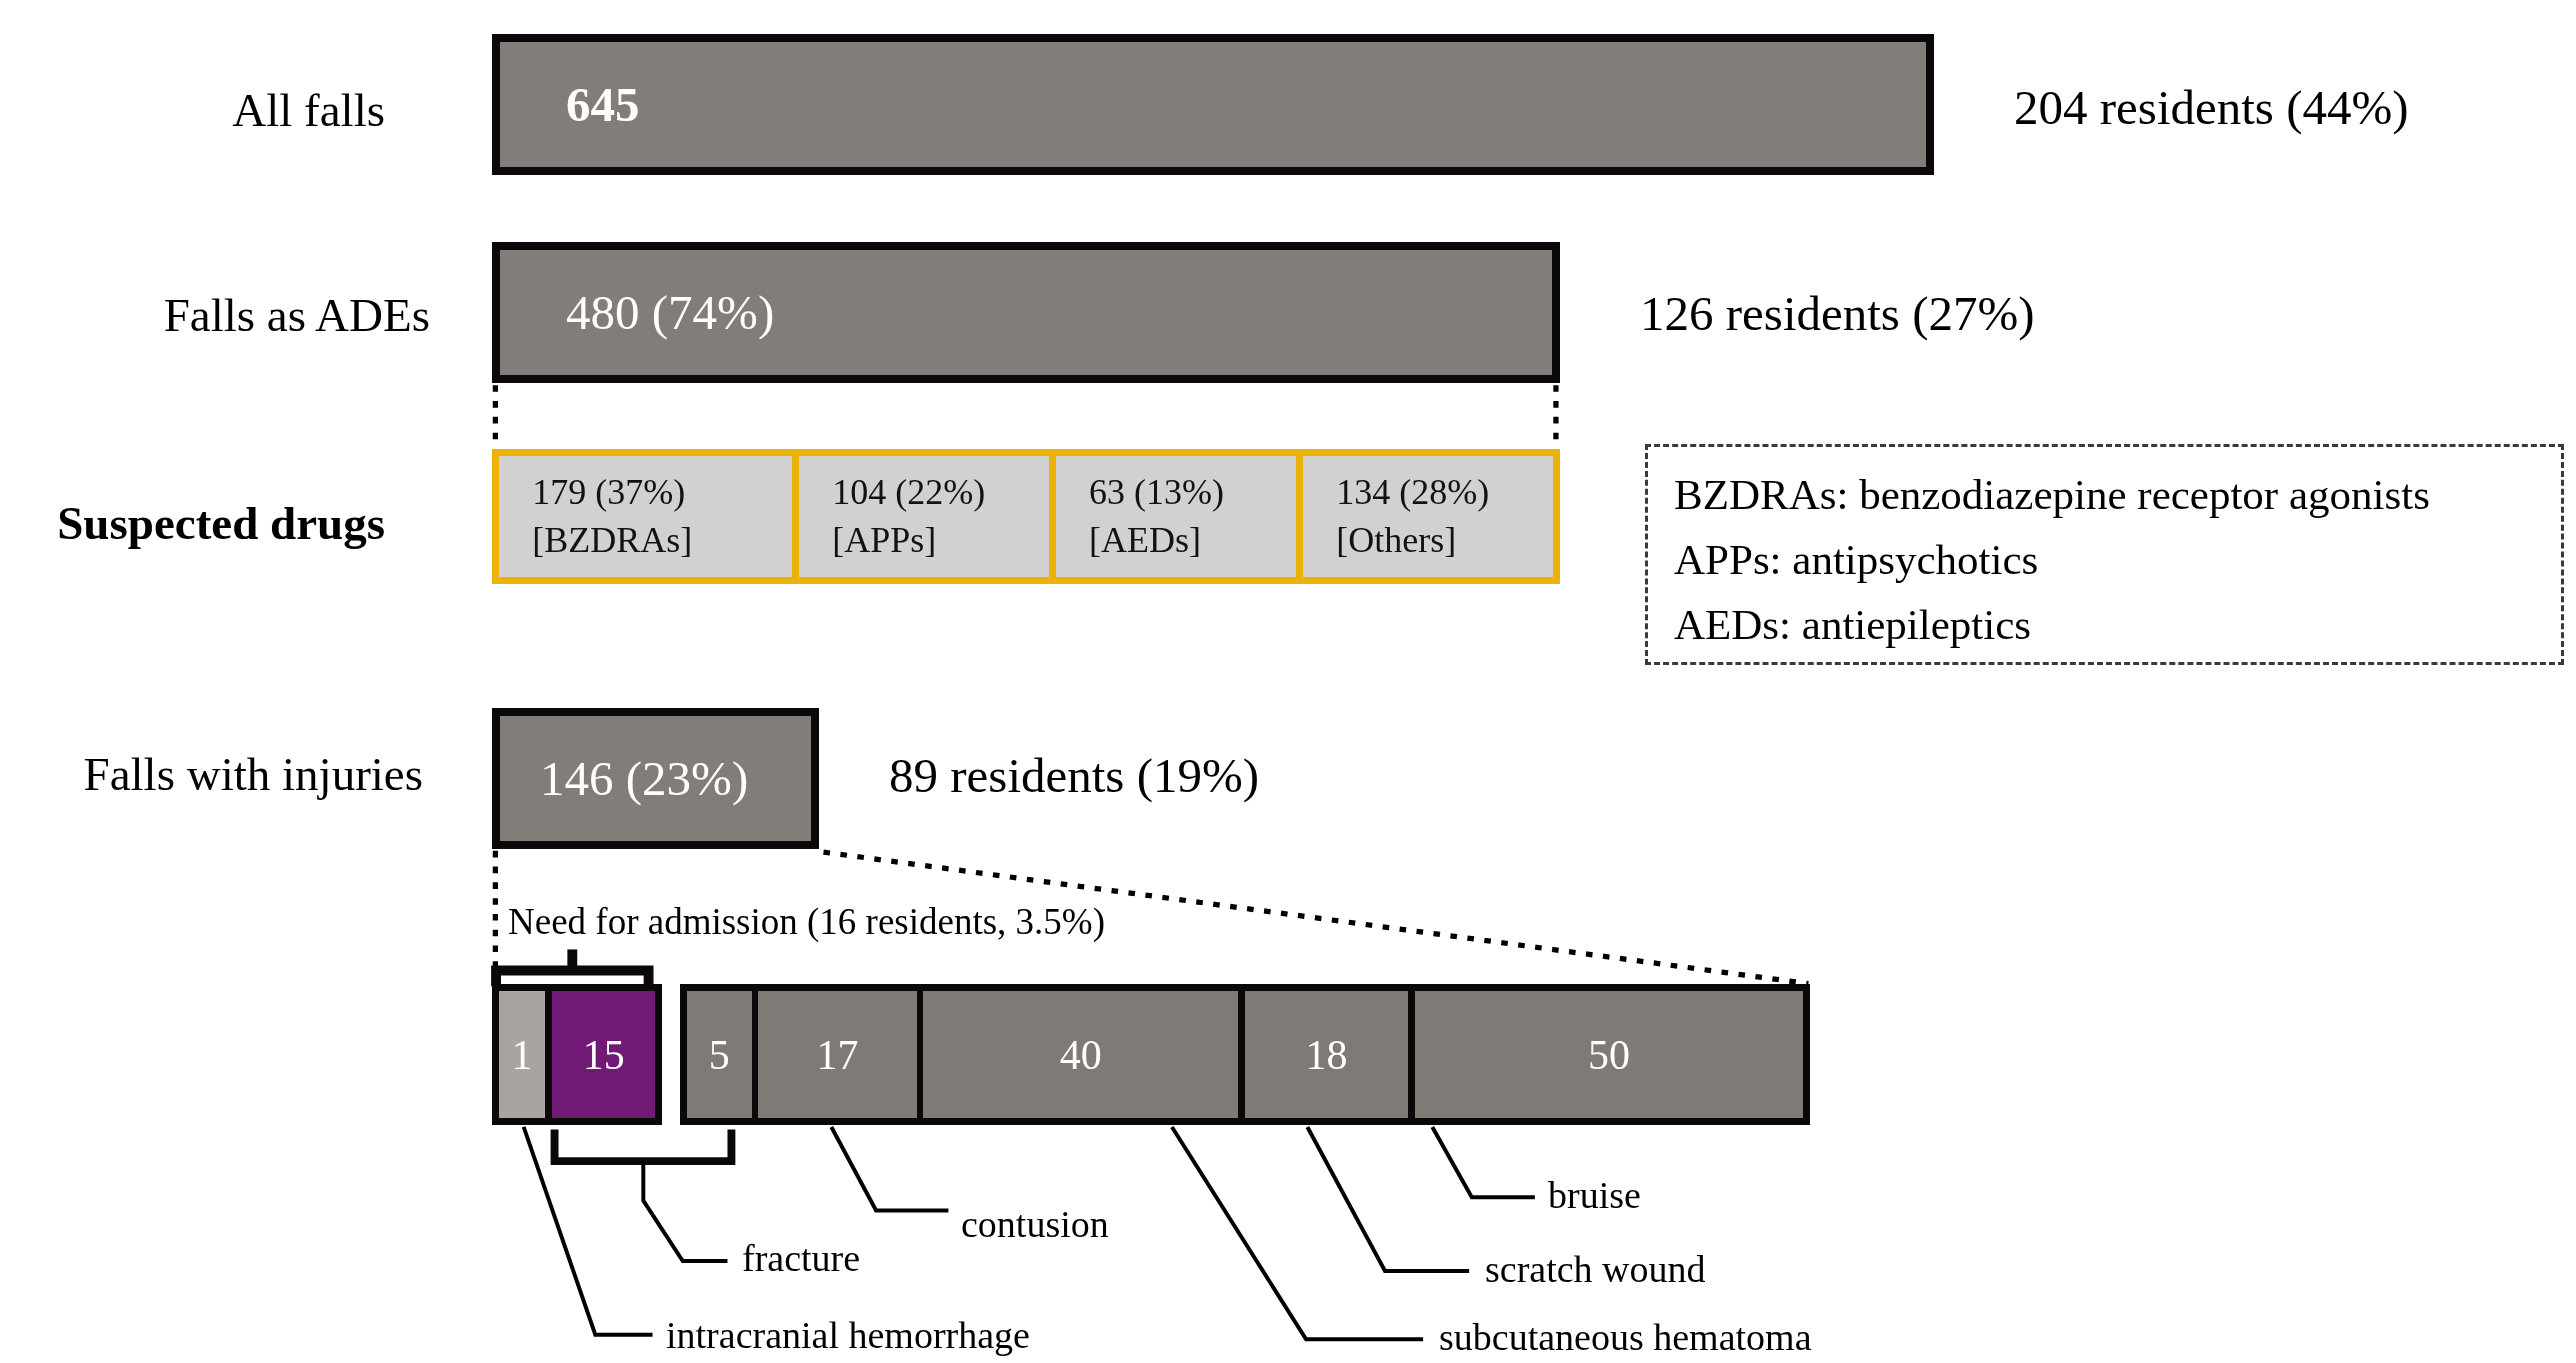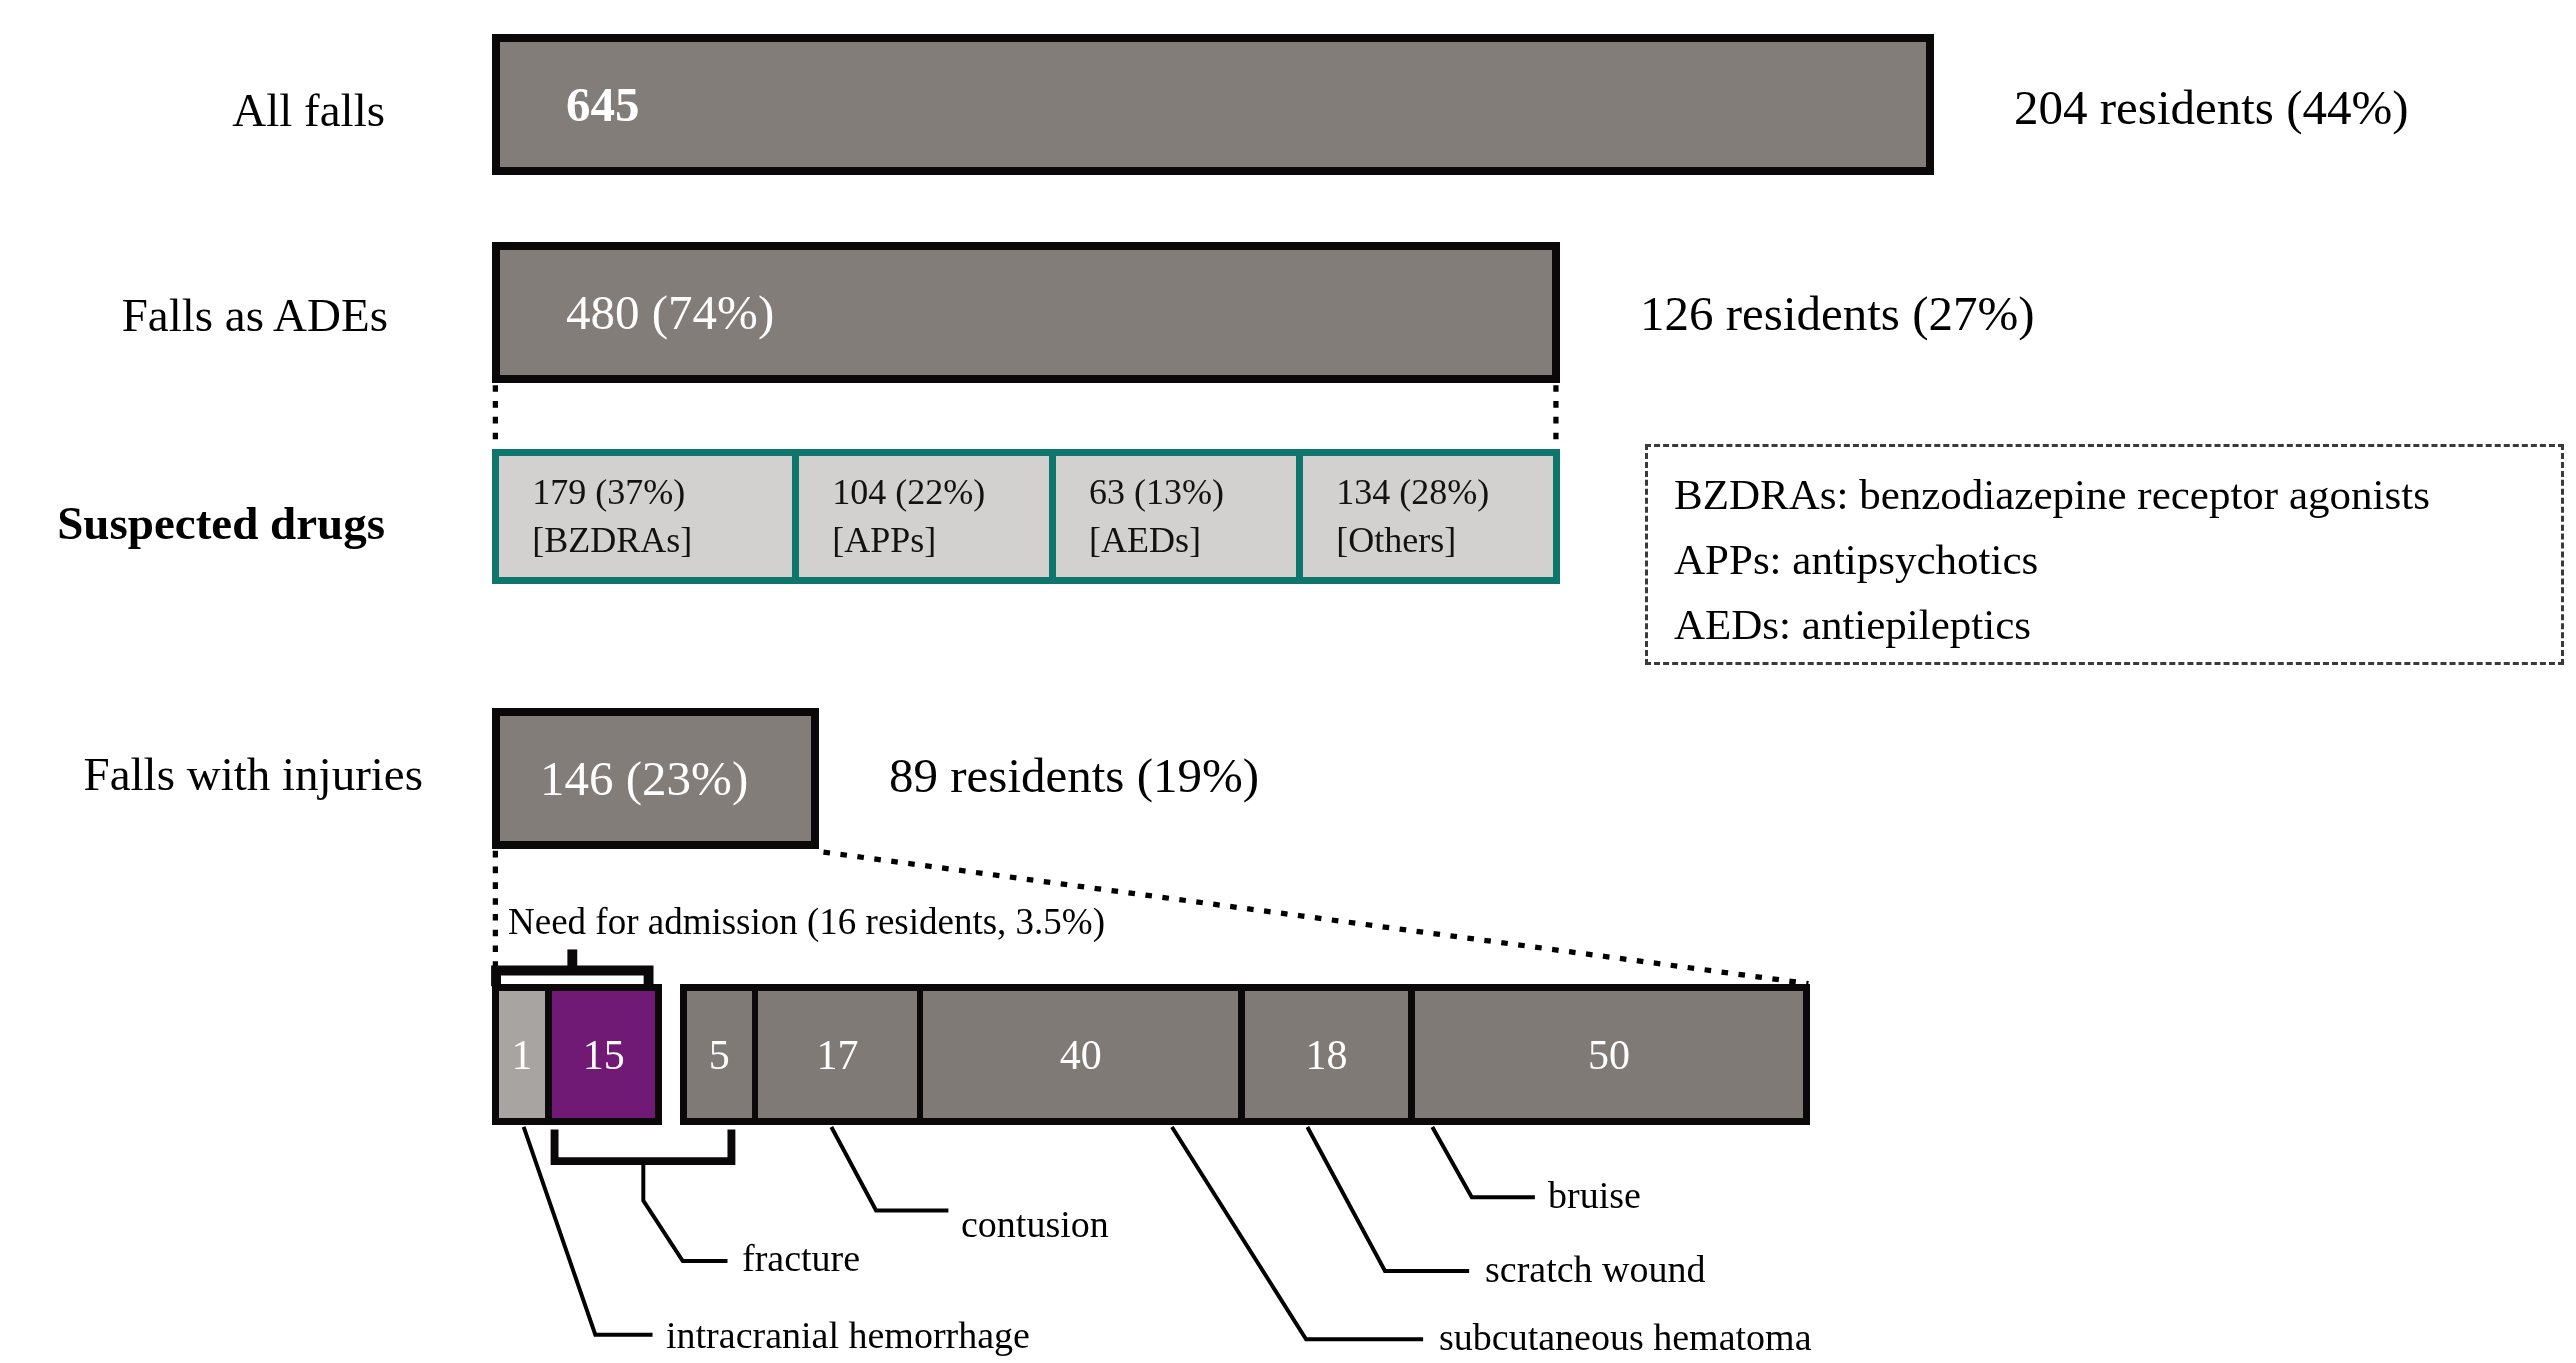--- a/index.html
+++ b/index.html
@@ -14,21 +14,21 @@
   }
   
   .row-label{
     position:absolute;
     text-align:right;
     font-size:47px;
     white-space:nowrap;
     color:#000;
   }
   #label-allfalls{left:0;width:385px;top:83px;}
-  #label-fallsades{left:0;width:388px;top:288px;}
+  #label-fallsades{left:0;width:388px;top:288px;padding-left:42px;}
   #label-suspected{left:0;width:385px;top:496px;font-weight:bold;}
   #label-fallsinj{left:0;width:423px;top:747px;}
 
   
   .side-label{
     position:absolute;
     font-size:49px;
     white-space:nowrap;
     color:#000;
   }
@@ -49,21 +49,21 @@
     white-space:nowrap;
   }
   #bar-allfalls{left:492px;top:34px;width:1442px;height:141px;padding-left:66px;font-weight:bold;}
   #bar-fallsades{left:492px;top:242px;width:1068px;height:141px;padding-left:66px;}
   #bar-fallsinj{left:492px;top:708px;width:327px;height:141px;padding-left:40px;}
 
   
   #bar-drugs{
     position:absolute;
     left:492px;top:449px;width:1068px;height:135px;
-    background:#0f766e;
+    background:#eab308;
     box-sizing:border-box;
     display:flex;
     padding:7.2px;
     gap:7.2px;
   }
   .drug-seg{
     background:#d3d1cf;
     display:flex;
     flex-direction:column;
     justify-content:center;

